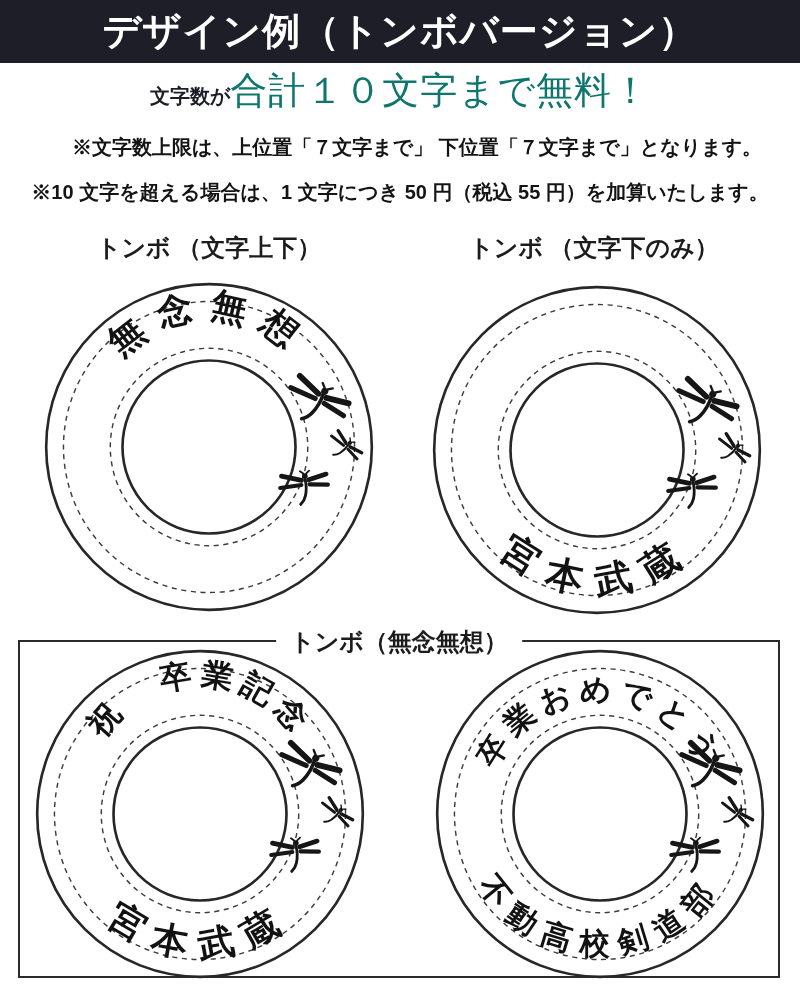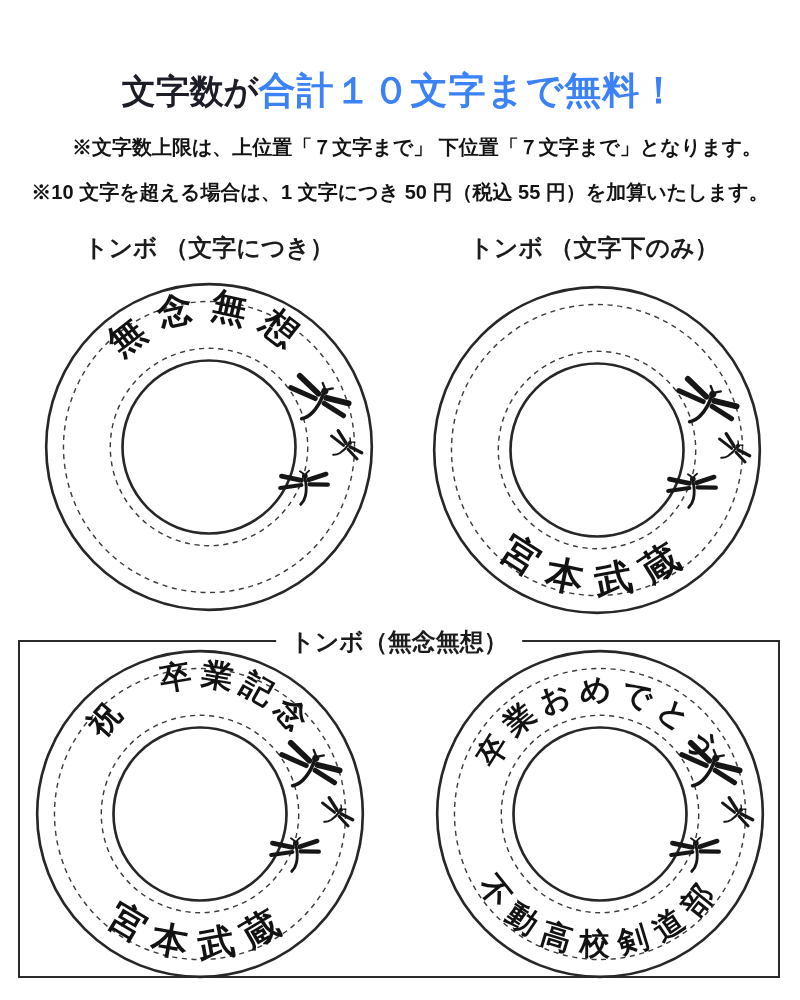--- a/index.html
+++ b/index.html
@@ -6,22 +6,22 @@
   .page{position:relative;width:800px;height:1000px;background:#ffffff;overflow:hidden;
         font-family:"Liberation Sans",sans-serif;color:#1a1a1a;}
 
   
   .header{position:absolute;top:0;left:0;width:800px;height:63px;background:#1e1e28;
           display:flex;align-items:center;justify-content:center;}
   .header .title{color:#ffffff;font-size:38px;font-weight:bold;letter-spacing:1px;line-height:63px;white-space:nowrap;}
 
   
   .headline{position:absolute;top:66px;left:0;width:800px;text-align:center;white-space:nowrap;}
-  .headline .prefix{font-size:34px;font-weight:bold;color:#1d1d27;vertical-align:baseline;}
-  .headline .em{font-size:37px;font-weight:bold;color:#3b82f6;vertical-align:baseline;letter-spacing:1px;}
+  .headline .prefix{font-size:20px;font-weight:bold;color:#1d1d27;vertical-align:baseline;}
+  .headline .em{font-size:37px;font-weight:normal;color:#0f766e;vertical-align:baseline;letter-spacing:1px;}
 
   
   .note{position:absolute;left:0;width:800px;text-align:center;font-size:20px;font-weight:bold;
         color:#141414;white-space:nowrap;letter-spacing:0px;}
   .note1{top:134px;padding-left:17px;}
   .note2{top:179px;}
 
   
   .diagram-label{position:absolute;text-align:center;font-size:24px;font-weight:bold;color:#1c1c1c;white-space:nowrap;}
   .lbl-left{top:232px;left:9px;width:400px;}
@@ -59,29 +59,32 @@
         <path d="M 4,-3 L 22,-1.5" stroke-width="4.0"></path>
       </g>
       <g id="dragonfly-trio">
         <use href="#dragonfly-glyph" transform="translate(277,128) rotate(28) scale(1.25)"></use>
         <use href="#dragonfly-glyph" transform="translate(303,172) rotate(42) scale(0.72)"></use>
         <use href="#dragonfly-glyph" transform="translate(265,210) rotate(-4) scale(1.0)"></use>
       </g>
     </defs>
   </svg>
 
+  <div class="header">
+    <div class="title">デザイン例（トンボバージョン）</div>
+  </div>
 
   <div class="headline">
     <span class="prefix">文字数が</span><span class="em">合計１０文字まで無料！</span>
   </div>
 
   <div class="note note1">※文字数上限は、上位置「７文字まで」 下位置「７文字まで」となります。</div>
   <div class="note note2">※10 文字を超える場合は、1 文字につき 50 円（税込 55 円）を加算いたします。</div>
 
-  <div class="diagram-label lbl-left">トンボ （文字につき）</div>
+  <div class="diagram-label lbl-left">トンボ （文字上下）</div>
   <div class="diagram-label lbl-right">トンボ （文字下のみ）</div>
 
   <svg class="ring ring-1" viewBox="0 0 340 340">
     <circle class="fillw" cx="170" cy="170" r="160"></circle>
     <circle class="dashed" cx="170" cy="170" r="143"></circle>
     <circle class="dashed" cx="170" cy="170" r="97"></circle>
     <circle class="fillw" cx="170" cy="170" r="85"></circle>
     <path id="p1t" d="M 66 114 A 112 112 0 0 1 274 114" fill="none"></path>
     <text class="arc-text" font-size="35" letter-spacing="14" text-anchor="middle">
       <textPath href="#p1t" startOffset="50%">無念無想</textPath>

